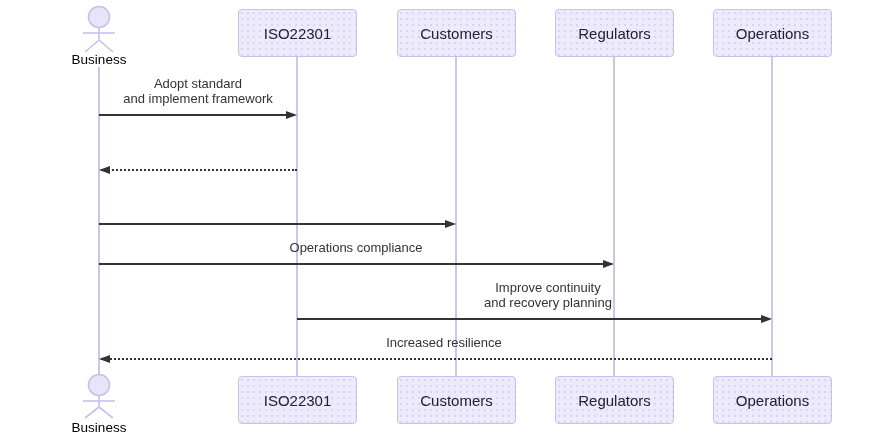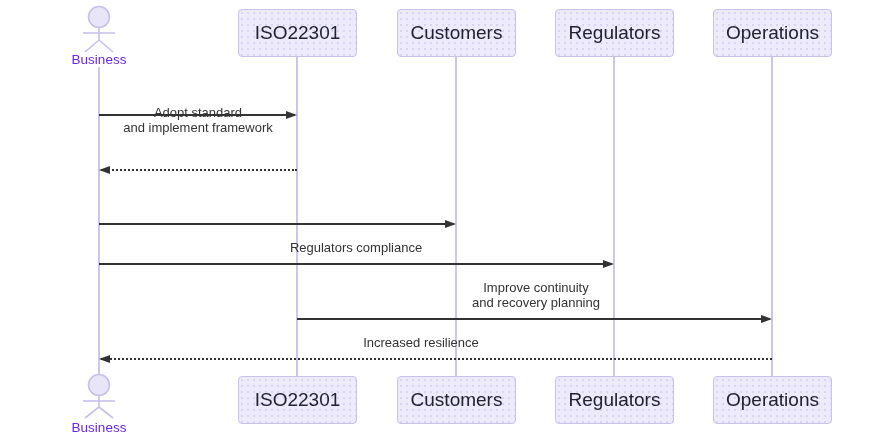--- a/index.html
+++ b/index.html
@@ -23,21 +23,21 @@
     background-color: #ECEAFB;
     background-image: radial-gradient(rgba(150,135,215,0.22) 0.9px, transparent 1.1px);
     background-size: 6px 6px;
     border: 1px solid #C8C1EA;
     border-radius: 4px;
     display: flex;
     align-items: center;
     justify-content: center;
   }
   .pbox span {
-    font-size: 19px;
+    font-size: 15px;
     color: #222233;
   }
   .msg-label {
     position: absolute;
     transform: translateX(-50%);
     text-align: center;
     white-space: pre-line;
     font-size: 13px;
     line-height: 15px;
     color: #333333;
@@ -60,21 +60,21 @@
     width: 0; height: 0;
     border-top: 4.5px solid transparent;
     border-bottom: 4.5px solid transparent;
     border-right: 11px solid #333333;
   }
   .actor-svg { position: absolute; }
   .actor-label {
     position: absolute;
     transform: translateX(-50%);
     font-size: 13.5px;
-    color: #6d28d9;
+    color: #000000;
     white-space: nowrap;
   }
 </style>
 </head>
 <body>
 
 <div class="diagram">
 
   <div class="lifeline" style="left:98px;  top:67px; height:307px;"></div>
   <div class="lifeline" style="left:296px; top:57px; height:319px;"></div>
@@ -97,41 +97,41 @@
   <div class="pbox" style="left:397px; top:9px;">
     <span>Customers</span>
   </div>
   <div class="pbox" style="left:555px; top:9px;">
     <span>Regulators</span>
   </div>
   <div class="pbox" style="left:713px; top:9px;">
     <span>Operations</span>
   </div>
 
-  <div class="msg-label" style="left:198px; top:76px;margin-top:29px;">Adopt standard
+  <div class="msg-label" style="left:198px; top:76px;">Adopt standard
 and implement framework</div>
   <div class="msg-line solid" style="left:99px; top:114px; width:196px;"></div>
   <div class="head-right" style="left:286px; top:110.5px;"></div>
 
   <div class="msg-line dotted" style="left:101px; top:169px; width:196px;"></div>
   <div class="head-left" style="left:99px; top:165.5px;"></div>
 
   <div class="msg-line solid" style="left:99px; top:223px; width:355px;"></div>
   <div class="head-right" style="left:445px; top:219.5px;"></div>
 
-  <div class="msg-label" style="left:356px; top:240px;">Regulators compliance</div>
+  <div class="msg-label" style="left:356px; top:240px;">Operations compliance</div>
   <div class="msg-line solid" style="left:99px; top:263px; width:513px;"></div>
   <div class="head-right" style="left:603px; top:259.5px;"></div>
 
-  <div class="msg-label" style="left:536px; top:280px;">Improve continuity
+  <div class="msg-label" style="left:548px; top:280px;">Improve continuity
 and recovery planning</div>
   <div class="msg-line solid" style="left:297px; top:318px; width:473px;"></div>
   <div class="head-right" style="left:761px; top:314.5px;"></div>
 
-  <div class="msg-label" style="left:421px; top:335px;">Increased resilience</div>
+  <div class="msg-label" style="left:444px; top:335px;">Increased resilience</div>
   <div class="msg-line dotted" style="left:101px; top:358px; width:671px;"></div>
   <div class="head-left" style="left:99px; top:354.5px;"></div>
 
   <div class="pbox" style="left:238px; top:376px;">
     <span>ISO22301</span>
   </div>
   <div class="pbox" style="left:397px; top:376px;">
     <span>Customers</span>
   </div>
   <div class="pbox" style="left:555px; top:376px;">

